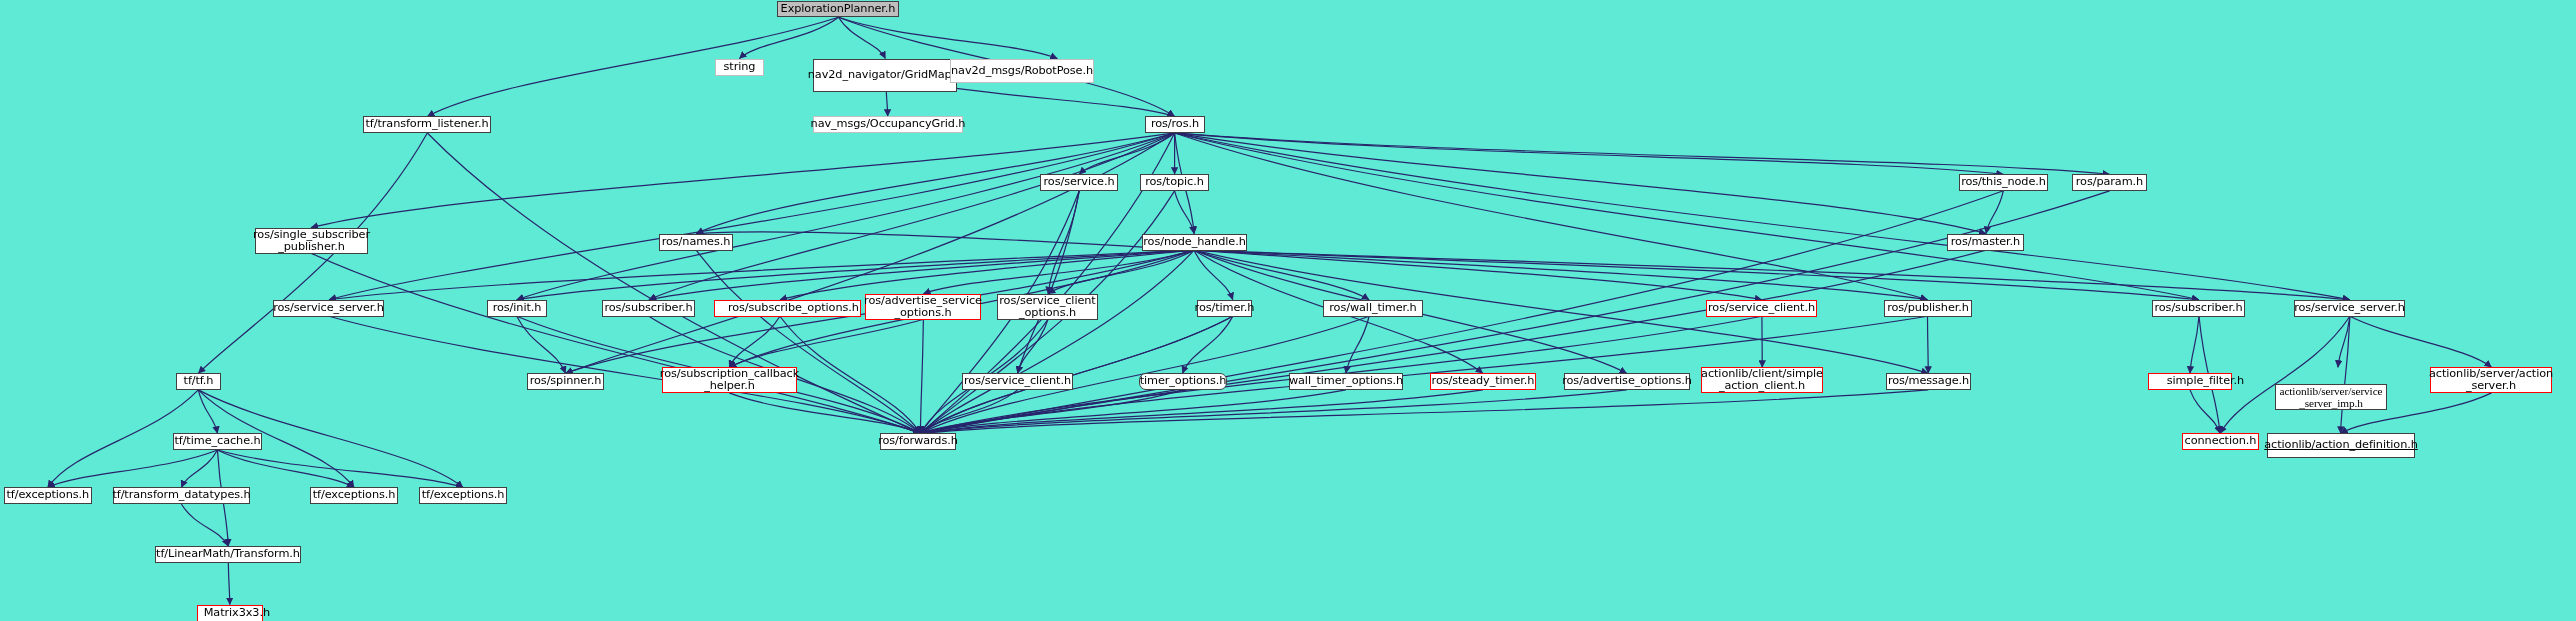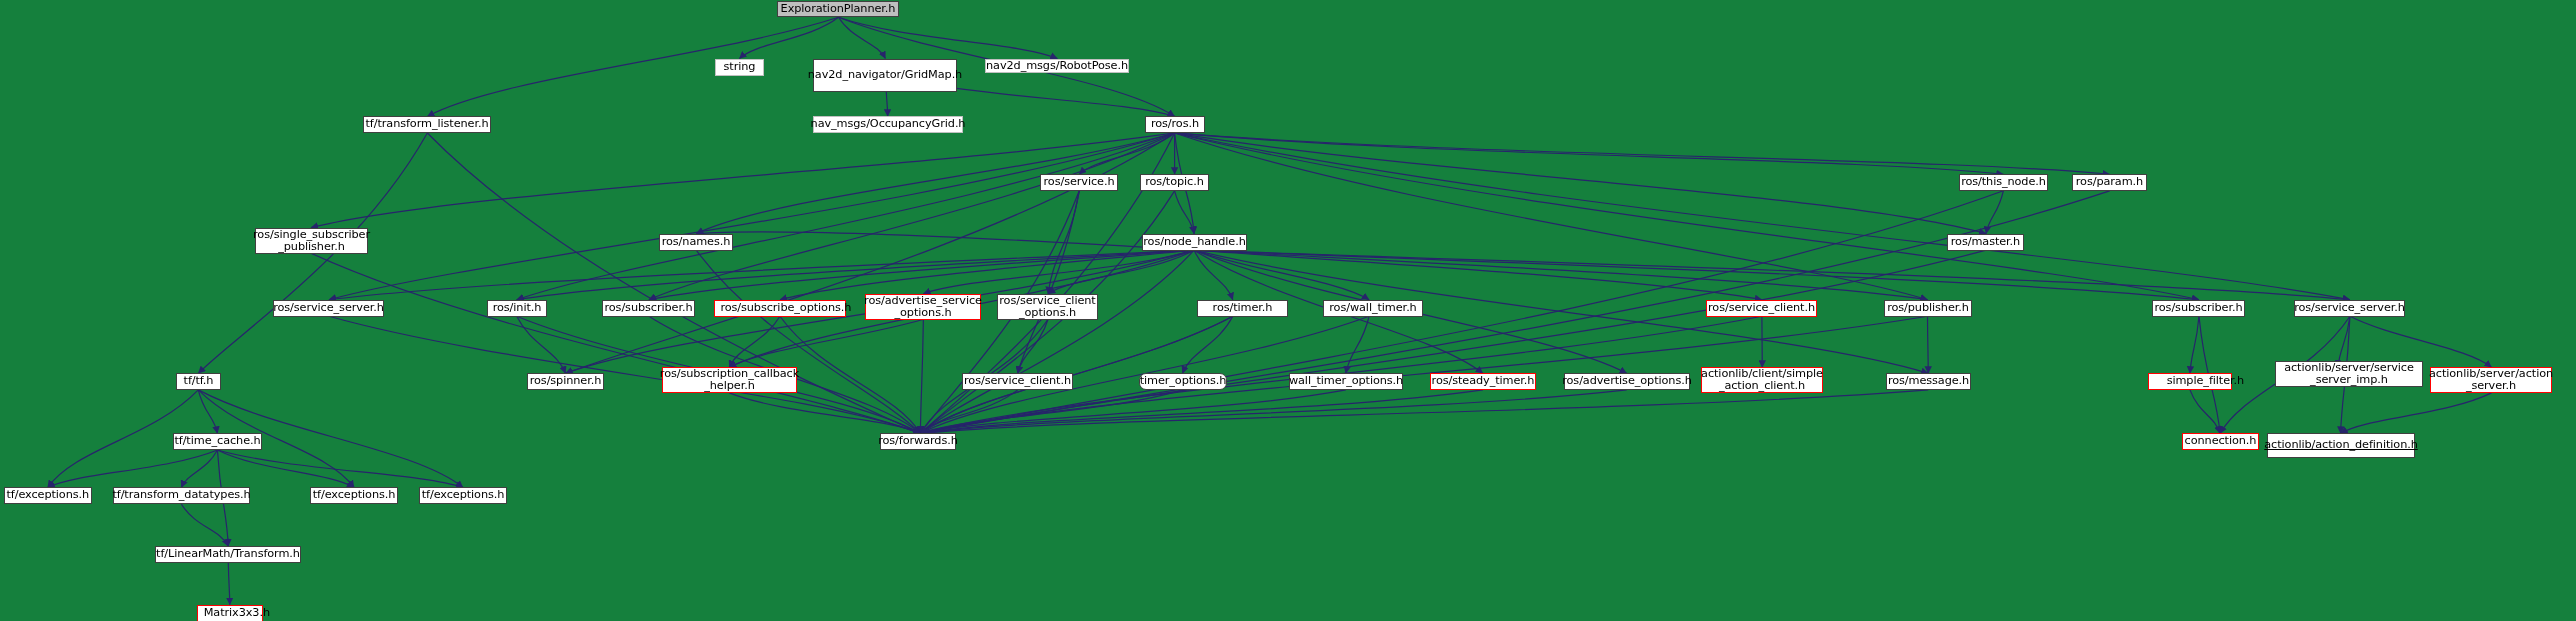--- a/index.html
+++ b/index.html
@@ -1,20 +1,20 @@
 <!DOCTYPE html>
 <html style="font-size:12px"><head>
 <meta charset="utf-8">
 <style>
   html,body{margin:0;padding:0;background:#ffffff;}
   #graph-root{
     position:relative;
     width:2576px;
     height:622px;
-    background:#15803d;
+    background:#5eead4;
     font-family:"DejaVu Sans","Liberation Sans",sans-serif;
     overflow:hidden;
   }
   svg.edges{position:absolute;left:0;top:0;width:2576px;height:622px;}
   .node{
     position:absolute;
     box-sizing:border-box;
     display:flex;
     align-items:center;
     justify-content:center;
@@ -142,61 +142,61 @@
         <path d="M 1590 333 C 1404.3 398.8, 1082.42 434, 971 489" marker-end="url(#arrow)"></path>
         <path d="M 1229.5 425 C 1151.95 448.5675, 1017.53 463.4, 971 489" marker-end="url(#arrow)"></path>
         <path d="M 1641.5 421 C 1516.7 488.08000000000004, 1300.38 522, 1225.5 577" marker-end="url(#arrow)"></path>
         <path d="M 3129 421 C 3077.1 499.015, 2987.14 522, 2956 577" marker-end="url(#arrow)"></path>
       </g>
   </svg>
   <div id="node-layer">
       <div class="node root" style="left: 777px; top: 0.8px; width: 122px; height: 16.5px;">ExplorationPlanner.h</div>
       <div class="node ext" style="left: 715px; top: 59px; width: 49px; height: 16.5px;">string</div>
       <div class="node" style="left: 813px; top: 59px; width: 144px; height: 33px;">nav2d_navigator/GridMap.h</div>
-      <div class="node ext" style="left: 985px; top: 59px; width: 144px; height: 14px;">nav2d_msgs/RobotPose.h</div>
+      <div class="node ext" style="left: 950px; top: 59px; width: 144px; height: 24px;">nav2d_msgs/RobotPose.h</div>
       <div class="node" style="left: 363px; top: 116px; width: 128px; height: 16.5px;">tf/transform_listener.h</div>
       <div class="node ext" style="left: 813px; top: 116px; width: 150px; height: 16.5px;">nav_msgs/OccupancyGrid.h</div>
       <div class="node" style="left: 1145px; top: 116px; width: 60px; height: 16.5px;">ros/ros.h</div>
       <div class="node" style="left: 1040px; top: 174px; width: 78px; height: 16.5px;">ros/service.h</div>
       <div class="node" style="left: 1140px; top: 174px; width: 69px; height: 16.5px;">ros/topic.h</div>
       <div class="node" style="left: 1959px; top: 174px; width: 89px; height: 16.5px; text-align: center;">ros/this_node.h</div>
       <div class="node" style="left: 2072px; top: 174px; width: 75px; height: 16.5px;">ros/param.h</div>
       <div class="node" style="left: 255px; top: 228px; width: 113px; height: 25.5px;">ros/single_subscriber
 _publisher.h</div>
       <div class="node" style="left: 659px; top: 234px; width: 74px; height: 16.5px;">ros/names.h</div>
       <div class="node" style="left: 1142px; top: 234px; width: 105px; height: 16.5px;">ros/node_handle.h</div>
       <div class="node" style="left: 1947px; top: 234px; width: 77px; height: 16.5px;">ros/master.h</div>
       <div class="node" style="left: 273px; top: 300px; width: 111px; height: 16.5px;">ros/service_server.h</div>
       <div class="node" style="left: 487px; top: 300px; width: 60px; height: 16.5px;">ros/init.h</div>
       <div class="node" style="left: 602px; top: 300px; width: 93px; height: 16.5px;">ros/subscriber.h</div>
-      <div class="node red" style="left: 714px; top: 300px; width: 132px; height: 16.5px; padding-left: 14px;">ros/subscribe_options.h</div>
+      <div class="node red" style="left: 714px; top: 300px; width: 147px; height: 16.5px; padding-left: 14px;">ros/subscribe_options.h</div>
       <div class="node red" style="left: 865px; top: 294px; width: 116px; height: 25.5px;">ros/advertise_service
 _options.h</div>
       <div class="node" style="left: 997px; top: 294px; width: 101px; height: 25.5px;">ros/service_client
 _options.h</div>
-      <div class="node" style="left: 1197px; top: 300px; width: 91px; height: 16.5px;">ros/timer.h</div>
+      <div class="node" style="left: 1197px; top: 300px; width: 55px; height: 16.5px;">ros/timer.h</div>
       <div class="node" style="left: 1323px; top: 300px; width: 100px; height: 16.5px;">ros/wall_timer.h</div>
       <div class="node red" style="left: 1706px; top: 300px; width: 111px; height: 16.5px;">ros/service_client.h</div>
       <div class="node" style="left: 1884px; top: 300px; width: 88px; height: 16.5px;">ros/publisher.h</div>
       <div class="node" style="left: 2152px; top: 300px; width: 93px; height: 16.5px;">ros/subscriber.h</div>
       <div class="node" style="left: 2294px; top: 300px; width: 111px; height: 16.5px;">ros/service_server.h</div>
       <div class="node" style="left: 176px; top: 373px; width: 45px; height: 16.5px;">tf/tf.h</div>
       <div class="node" style="left: 527px; top: 373px; width: 77px; height: 16.5px;">ros/spinner.h</div>
       <div class="node red" style="left: 662px; top: 367px; width: 135px; height: 25.5px;">ros/subscription_callback
 _helper.h</div>
       <div class="node" style="left: 962px; top: 373px; width: 111px; height: 16.5px;">ros/service_client.h</div>
       <div class="node" style="left: 1139px; top: 373px; width: 88px; height: 16.5px; border-radius: 7px;">timer_options.h</div>
       <div class="node" style="left: 1289px; top: 373px; width: 114px; height: 16.5px;">wall_timer_options.h</div>
       <div class="node red" style="left: 1430px; top: 373px; width: 106px; height: 16.5px;">ros/steady_timer.h</div>
       <div class="node" style="left: 1564px; top: 373px; width: 126px; height: 16.5px;">ros/advertise_options.h</div>
       <div class="node red" style="left: 1701px; top: 367px; width: 122px; height: 25.5px;">actionlib/client/simple
 _action_client.h</div>
       <div class="node" style="left: 1886px; top: 373px; width: 85px; height: 16.5px;">ros/message.h</div>
       <div class="node red" style="left: 2148px; top: 373px; width: 84px; height: 16.5px; padding-left: 33px;">simple_filter.h</div>
-      <div class="node" style="left: 2275px; top: 361px; width: 148px; height: 25.5px;">actionlib/server/service
+      <div class="node" style="left: 2275px; top: 384px; width: 112px; height: 25.5px; font-family: Liberation Serif, serif;">actionlib/server/service
 _server_imp.h</div>
       <div class="node red" style="left: 2430px; top: 367px; width: 122px; height: 25.5px;">actionlib/server/action
 _server.h</div>
       <div class="node" style="left: 173px; top: 433px; width: 89px; height: 16.5px;">tf/time_cache.h</div>
       <div class="node" style="left: 880px; top: 433px; width: 76px; height: 16.5px;">ros/forwards.h</div>
       <div class="node red" style="left: 2182px; top: 433px; width: 77px; height: 16.5px;">connection.h</div>
       <div class="node" style="left: 2267px; top: 433px; width: 148px; height: 25px; text-decoration: underline;">actionlib/action_definition.h</div>
       <div class="node" style="left: 3.8px; top: 487px; width: 88px; height: 16.5px;">tf/exceptions.h</div>
       <div class="node" style="left: 113px; top: 487px; width: 137px; height: 16.5px;">tf/transform_datatypes.h</div>
       <div class="node" style="left: 310px; top: 487px; width: 88px; height: 16.5px;">tf/exceptions.h</div>

